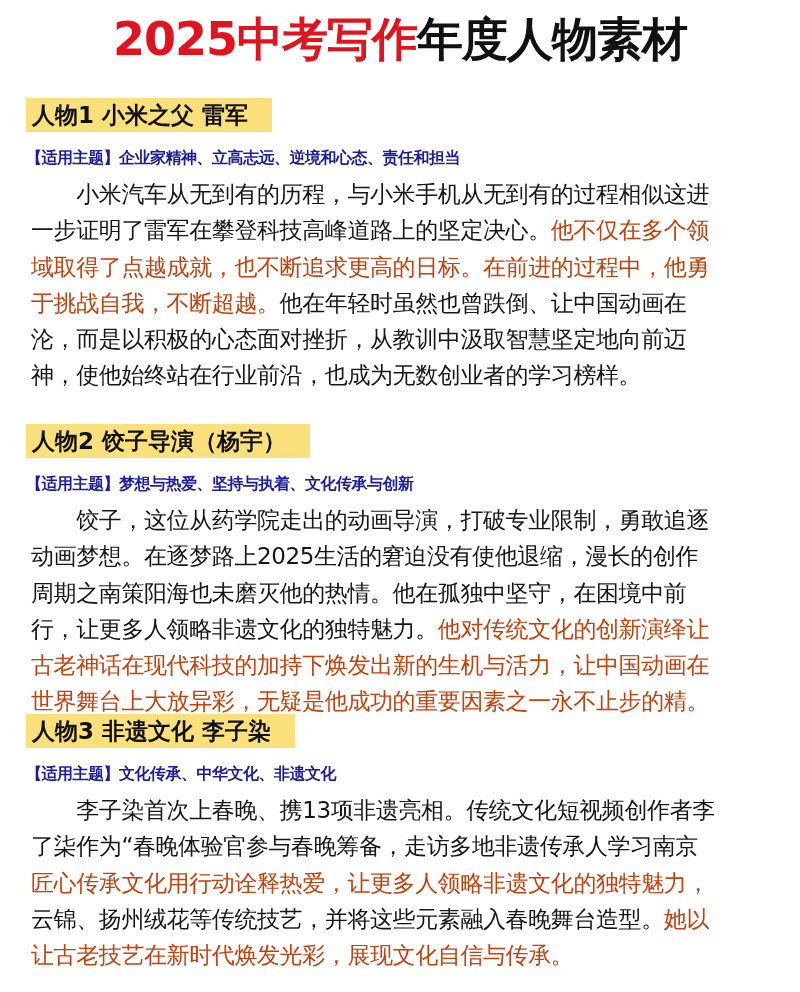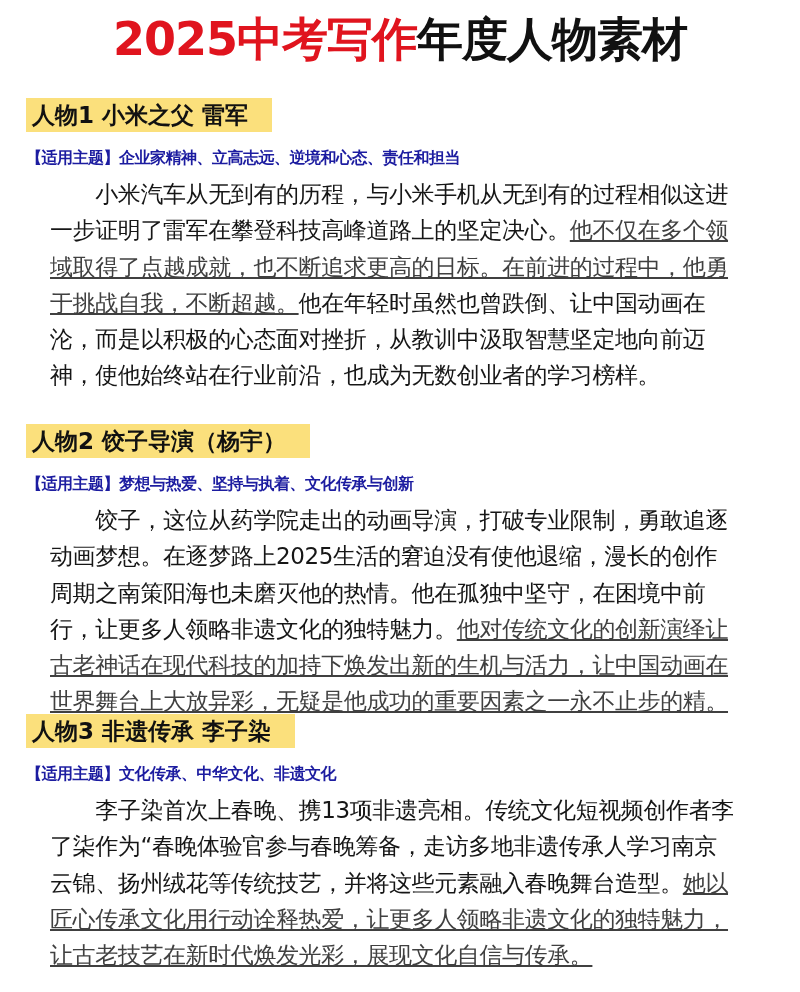--- a/index.html
+++ b/index.html
@@ -22,25 +22,25 @@
     display: inline-block; background: #fbe07c; color: #111;
     font-weight: bold; font-size: 23px; line-height: 34px;
     padding: 0 24px 0 6px; margin-left: 0;
   }
   .theme {
     color: #1c1ca0; font-weight: bold; font-size: 16px; line-height: 36px;
     margin-top: 8px; white-space: nowrap; letter-spacing: -0.5px;
   }
   .body {
     font-size: 23px; line-height: 36.3px; color: #161616;
-    margin-left: 24px; width: 722px; text-align: justify;
+    margin-left: 5px; width: 722px; text-align: justify;
     letter-spacing: -0.4px;
   }
   .body .line { display: block; white-space: nowrap; }
-  .red-text { color: #404040; text-decoration: underline; }
+  .red-text { color: #c2410c; }
 </style>
 </head>
 <body>
 
 <div class="page">
   <div class="title">
     <span class="red">2025中考写作</span><span class="black">年度人物素材</span>
   </div>
 
   <div class="section" style="top:98px;">
@@ -63,23 +63,23 @@
         <span class="line"><span>　　饺子，这位从药学院走出的动画导演，打破专业限制，勇敢追逐</span></span>
         <span class="line"><span>动画梦想。在逐梦路上2025生活的窘迫没有使他退缩，漫长的创作</span></span>
         <span class="line"><span>周期之南策阳海也未磨灭他的热情。他在孤独中坚守，在困境中前</span></span>
         <span class="line"><span>行，让更多人领略非遗文化的独特魅力。</span><span class="red-text">他对传统文化的创新演绎让</span></span>
         <span class="line"><span class="red-text">古老神话在现代科技的加持下焕发出新的生机与活力，让中国动画在</span></span>
         <span class="line"><span class="red-text">世界舞台上大放异彩，无疑是他成功的重要因素之一永不止步的精。</span></span>
       </div>
   </div>
 
   <div class="section" style="top:714px;">
-    <div class="person">人物3  非遗传承 李子染</div>
+    <div class="person">人物3  非遗文化 李子染</div>
     <div class="theme">【适用主题】文化传承、中华文化、非遗文化</div>
     <div class="body">
         <span class="line"><span>　　李子染首次上春晚、携13项非遗亮相。传统文化短视频创作者李</span></span>
         <span class="line"><span>了柒作为“春晚体验官参与春晚筹备，走访多地非遗传承人学习南京</span></span>
+        <span class="line"><span class="red-text">匠心传承文化用行动诠释热爱，让更多人领略非遗文化的独特魅力，</span></span>
         <span class="line"><span>云锦、扬州绒花等传统技艺，并将这些元素融入春晚舞台造型。</span><span class="red-text">她以</span></span>
-        <span class="line"><span class="red-text">匠心传承文化用行动诠释热爱，让更多人领略非遗文化的独特魅力，</span></span>
         <span class="line"><span class="red-text">让古老技艺在新时代焕发光彩，展现文化自信与传承。</span></span>
       </div>
   </div>
 </div>
 
 </body></html>

